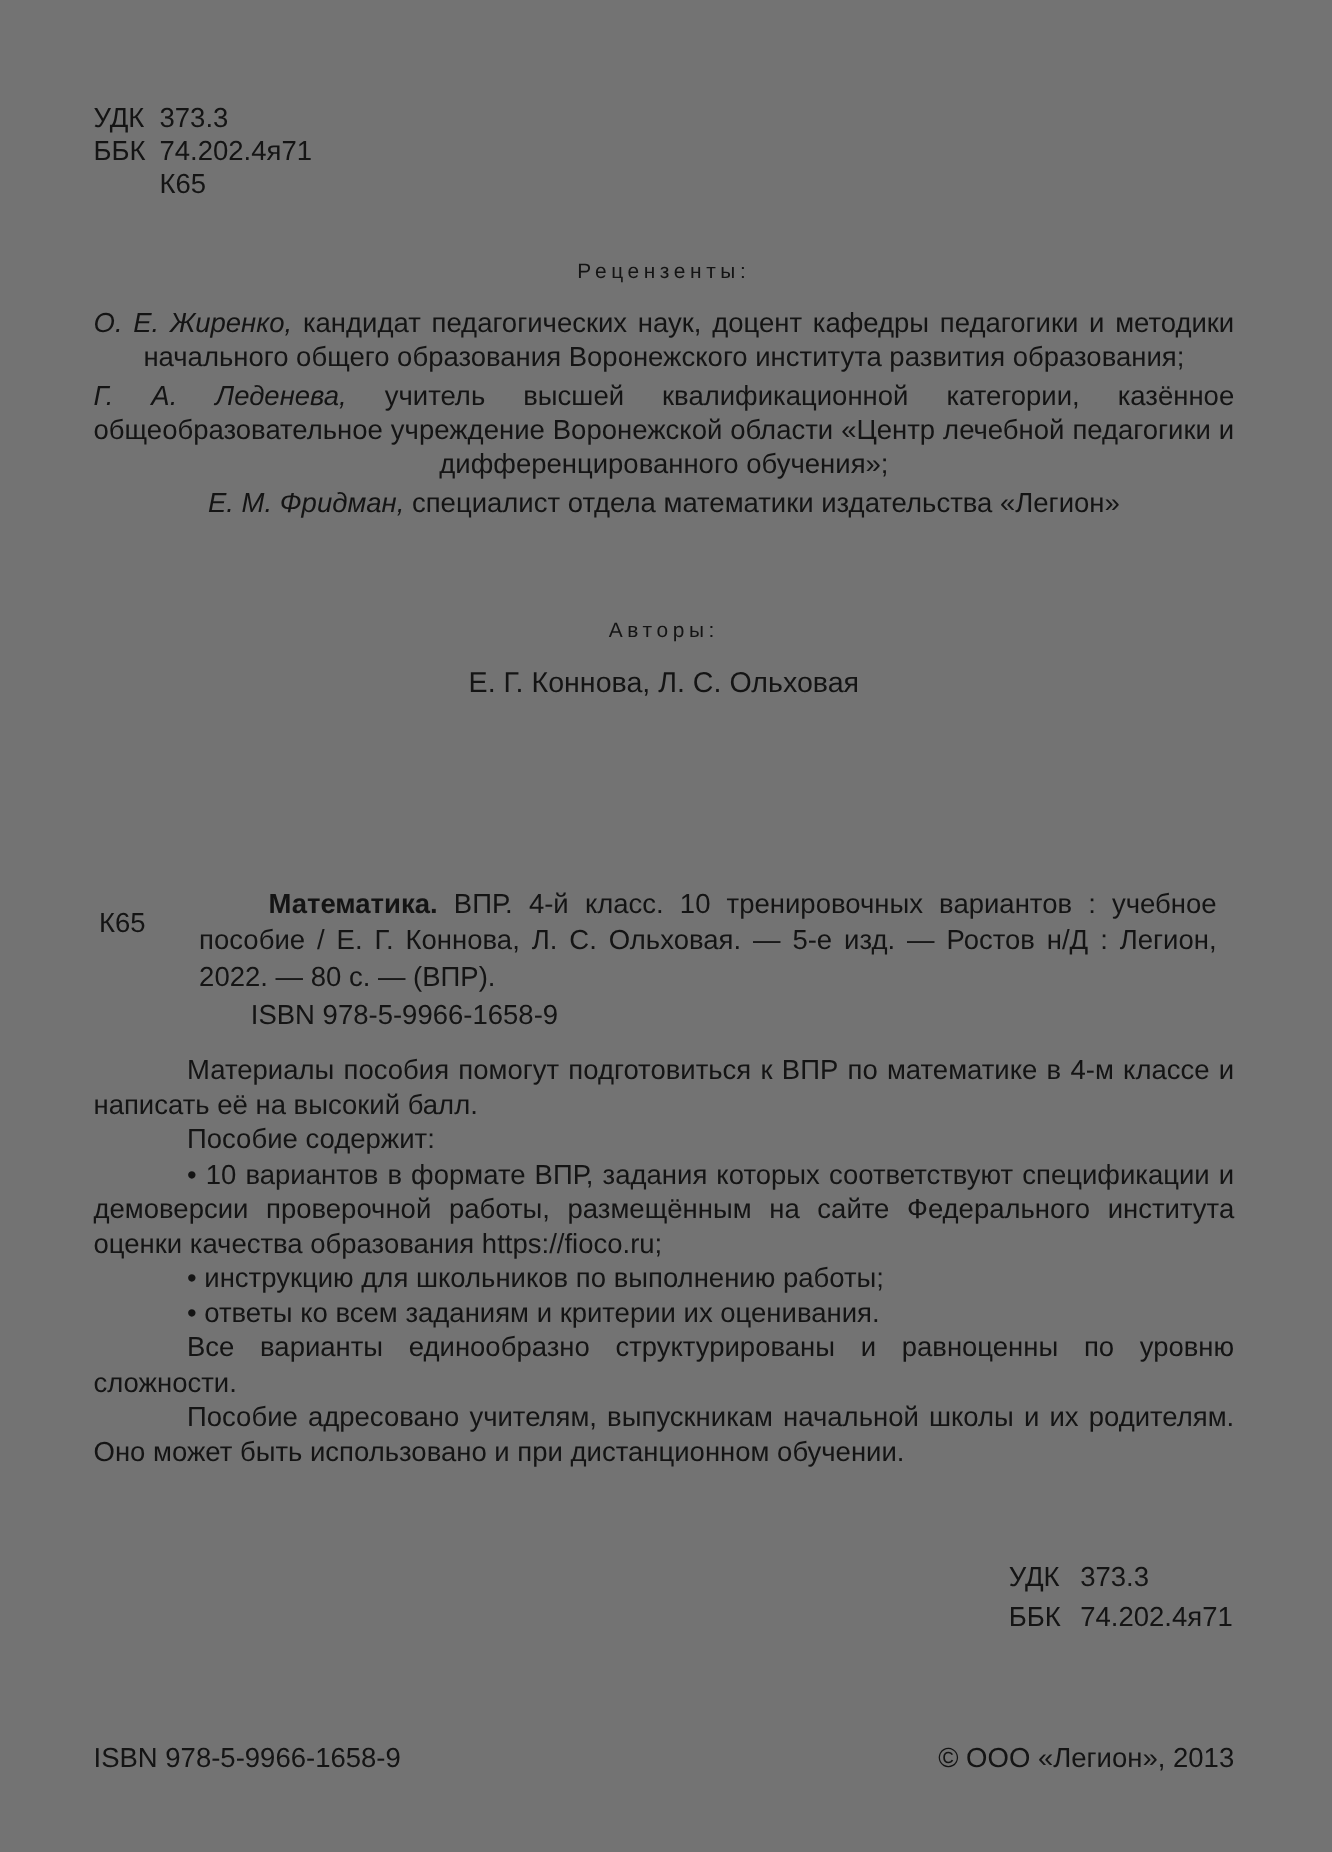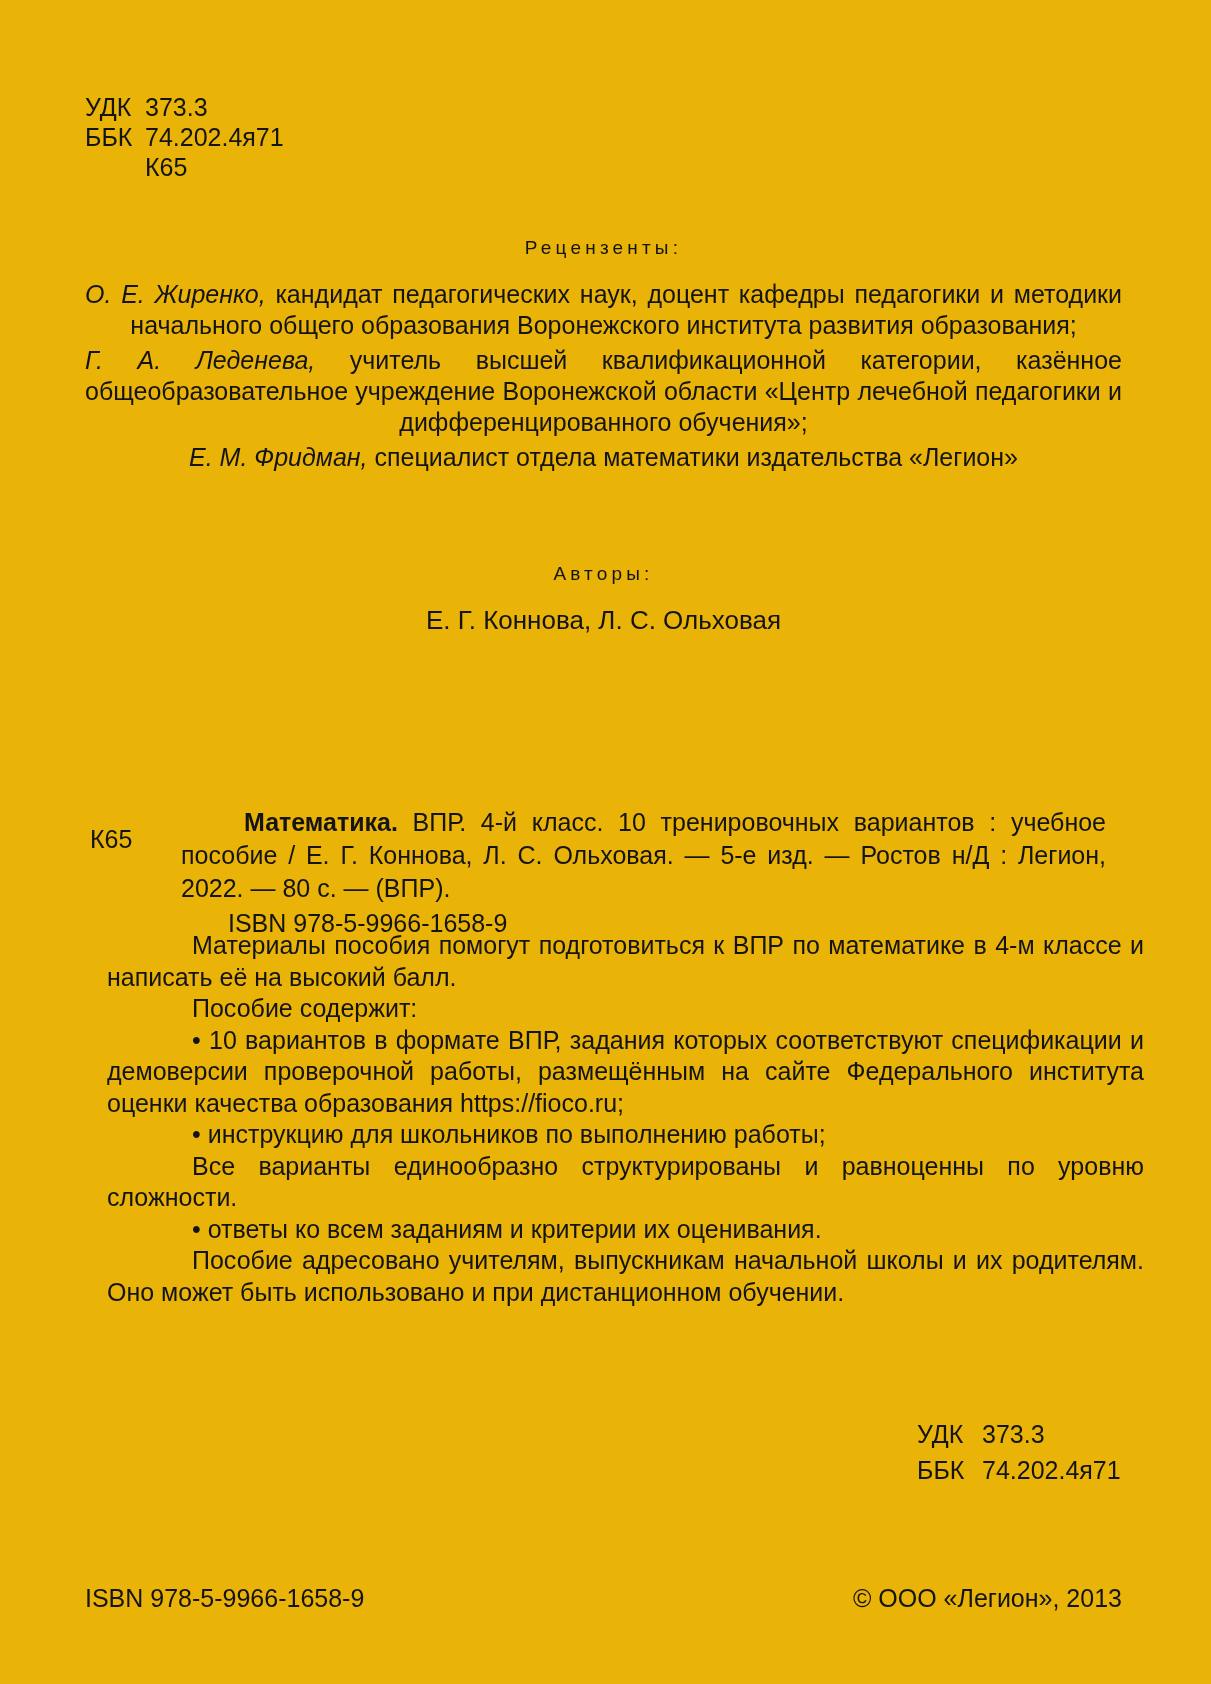--- a/index.html
+++ b/index.html
@@ -4,21 +4,21 @@
 <style>
   html, body {
     margin: 0;
     padding: 0;
     background: #ffffff;
   }
   .page {
     position: relative;
     width: 1211px;
     height: 1684px;
-    background: #eab308;
+    background: #737373;
     font-family: "Liberation Sans", sans-serif;
     font-size: 25px;
     color: #141414;
     overflow: hidden;
   }
 
   
   .codes-top {
     position: absolute;
     top: 92px;
@@ -97,25 +97,24 @@
   .isbn-line {
     position: absolute;
     top: 908px;
     left: 228px;
     line-height: 31px;
   }
 
   
   .annotation {
     position: absolute;
-    top: 930px;
+    top: 958px;
     left: 85px;
     width: 1037px;
     line-height: 31.5px;
-    margin-left: 22px;
   }
   .annotation p {
     margin: 0;
     text-indent: 85px;
     text-align: justify;
   }
 
   
   .codes-bottom {
     position: absolute;
@@ -183,22 +182,22 @@
     </p>
   </div>
 
   <div class="isbn-line">ISBN 978-5-9966-1658-9</div>
 
   <div class="annotation">
     <p>Материалы пособия помогут подготовиться к ВПР по математике в 4-м классе и написать её на высокий балл.</p>
     <p>Пособие содержит:</p>
     <p>• 10 вариантов в формате ВПР, задания которых соответствуют спецификации и демоверсии проверочной работы, размещённым на сайте Федерального института оценки качества образования https://fioco.ru;</p>
     <p>• инструкцию для школьников по выполнению работы;</p>
+    <p>• ответы ко всем заданиям и критерии их оценивания.</p>
     <p>Все варианты единообразно структурированы и равноценны по уровню сложности.</p>
-    <p>• ответы ко всем заданиям и критерии их оценивания.</p>
     <p>Пособие адресовано учителям, выпускникам начальной школы и их родителям. Оно может быть использовано и при дистанционном обучении.</p>
   </div>
 
   <div class="codes-bottom">
     <div class="code-line">
       <span class="code-label">УДК</span><span>373.3</span>
     </div>
     <div class="code-line">
       <span class="code-label">ББК</span><span>74.202.4я71</span>
     </div>

